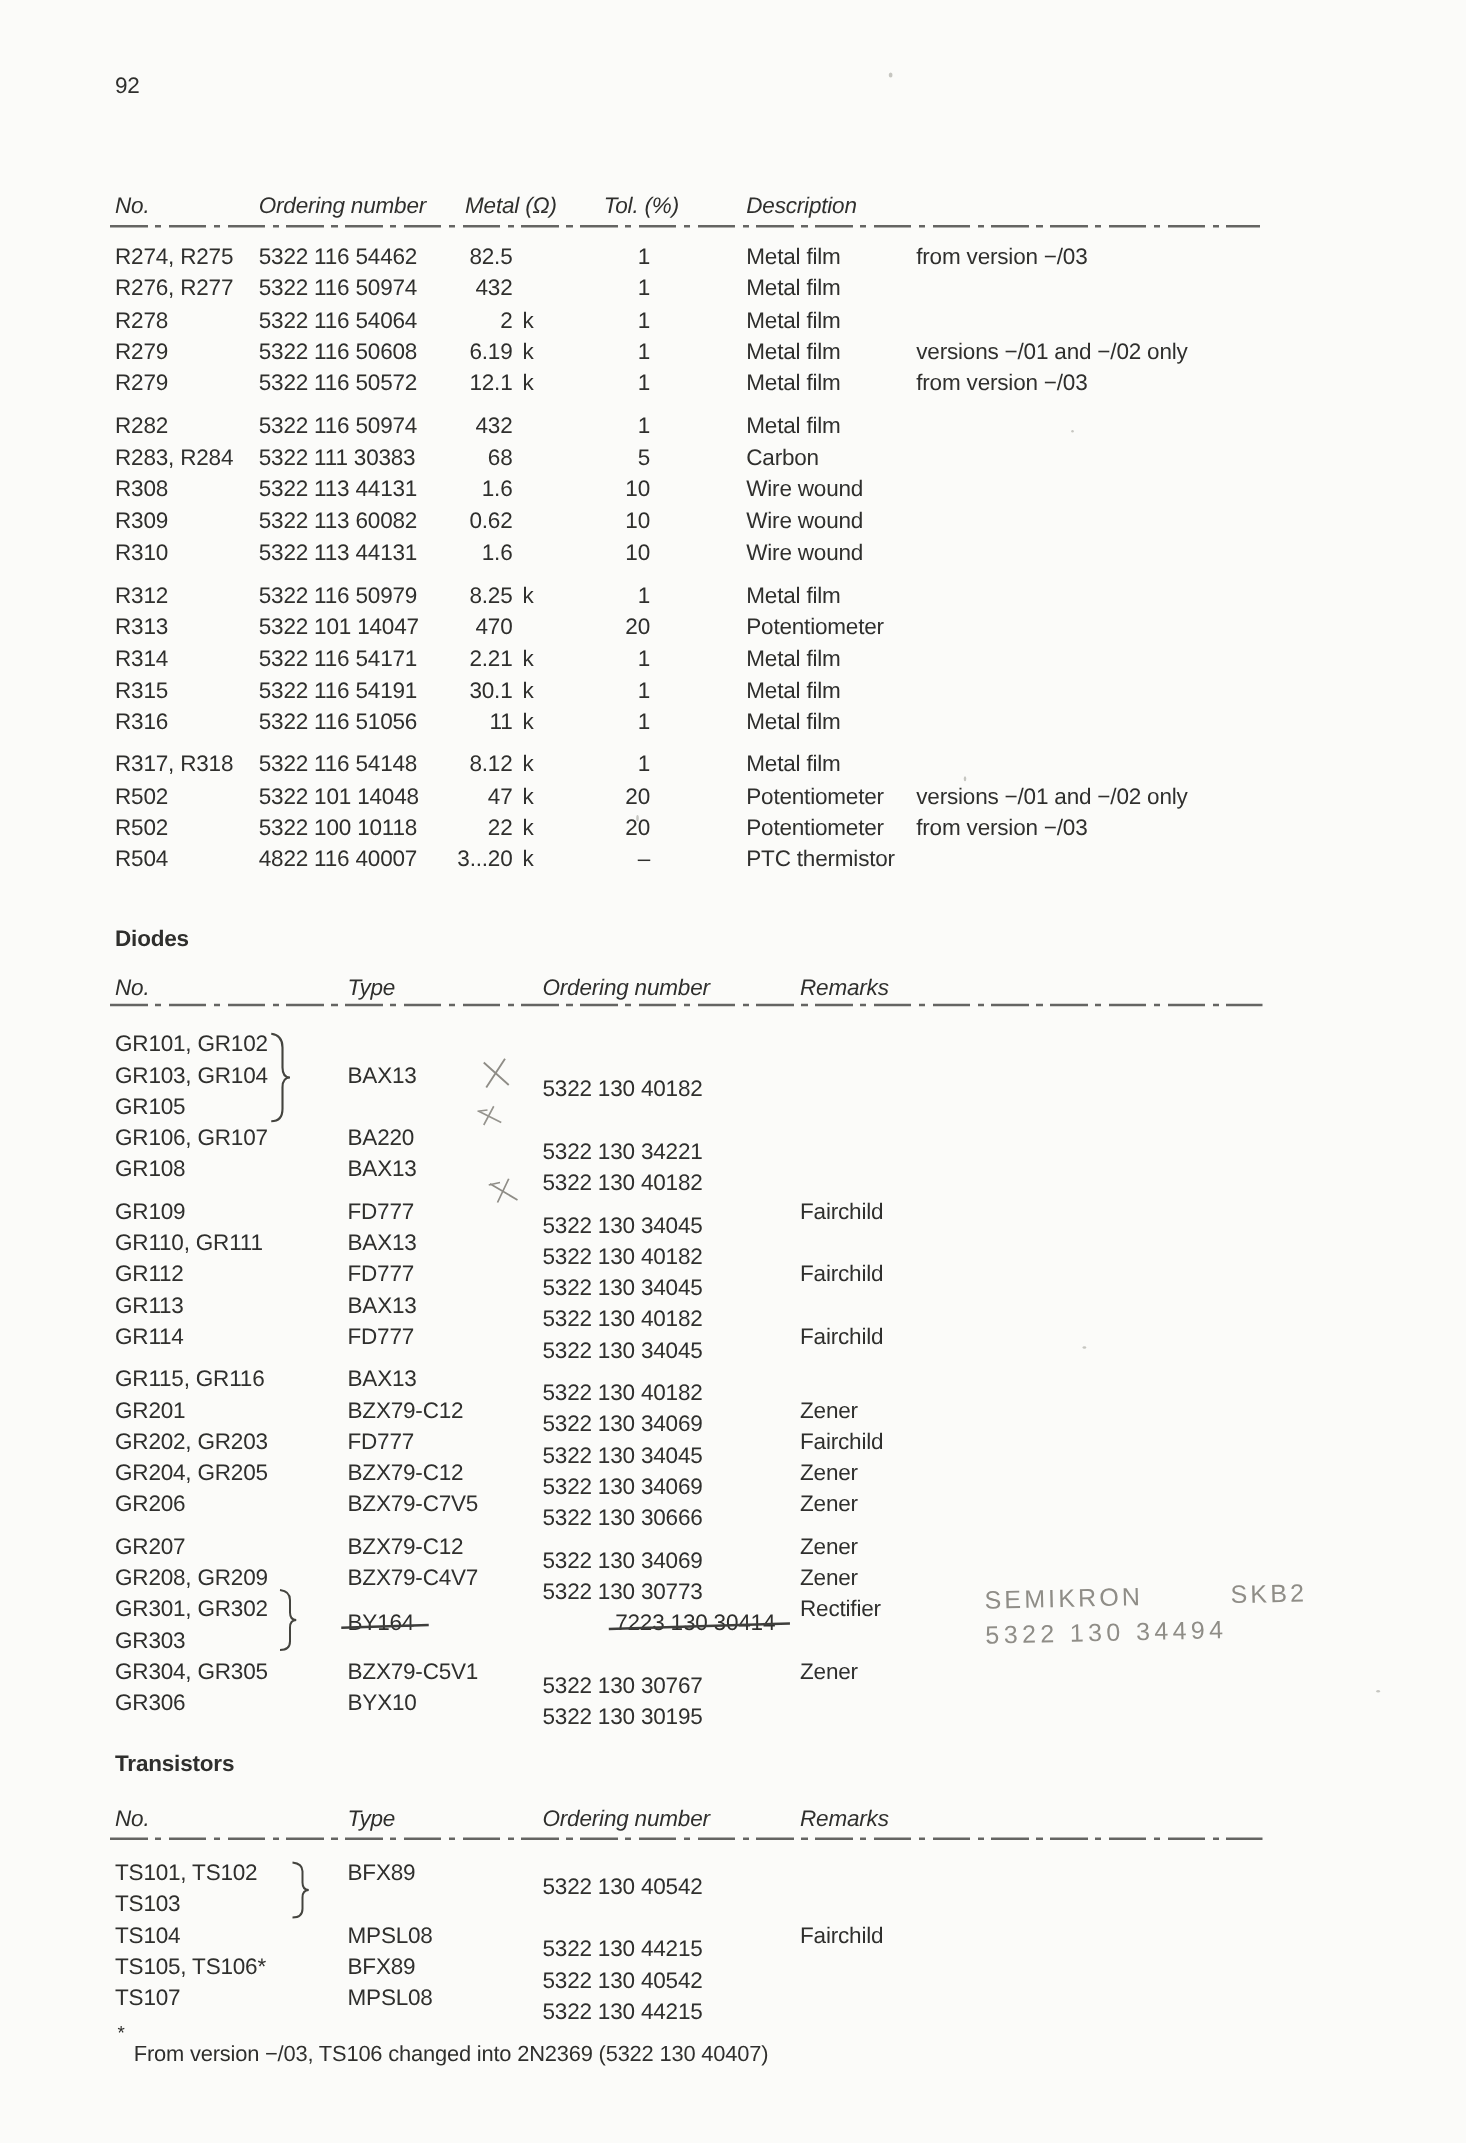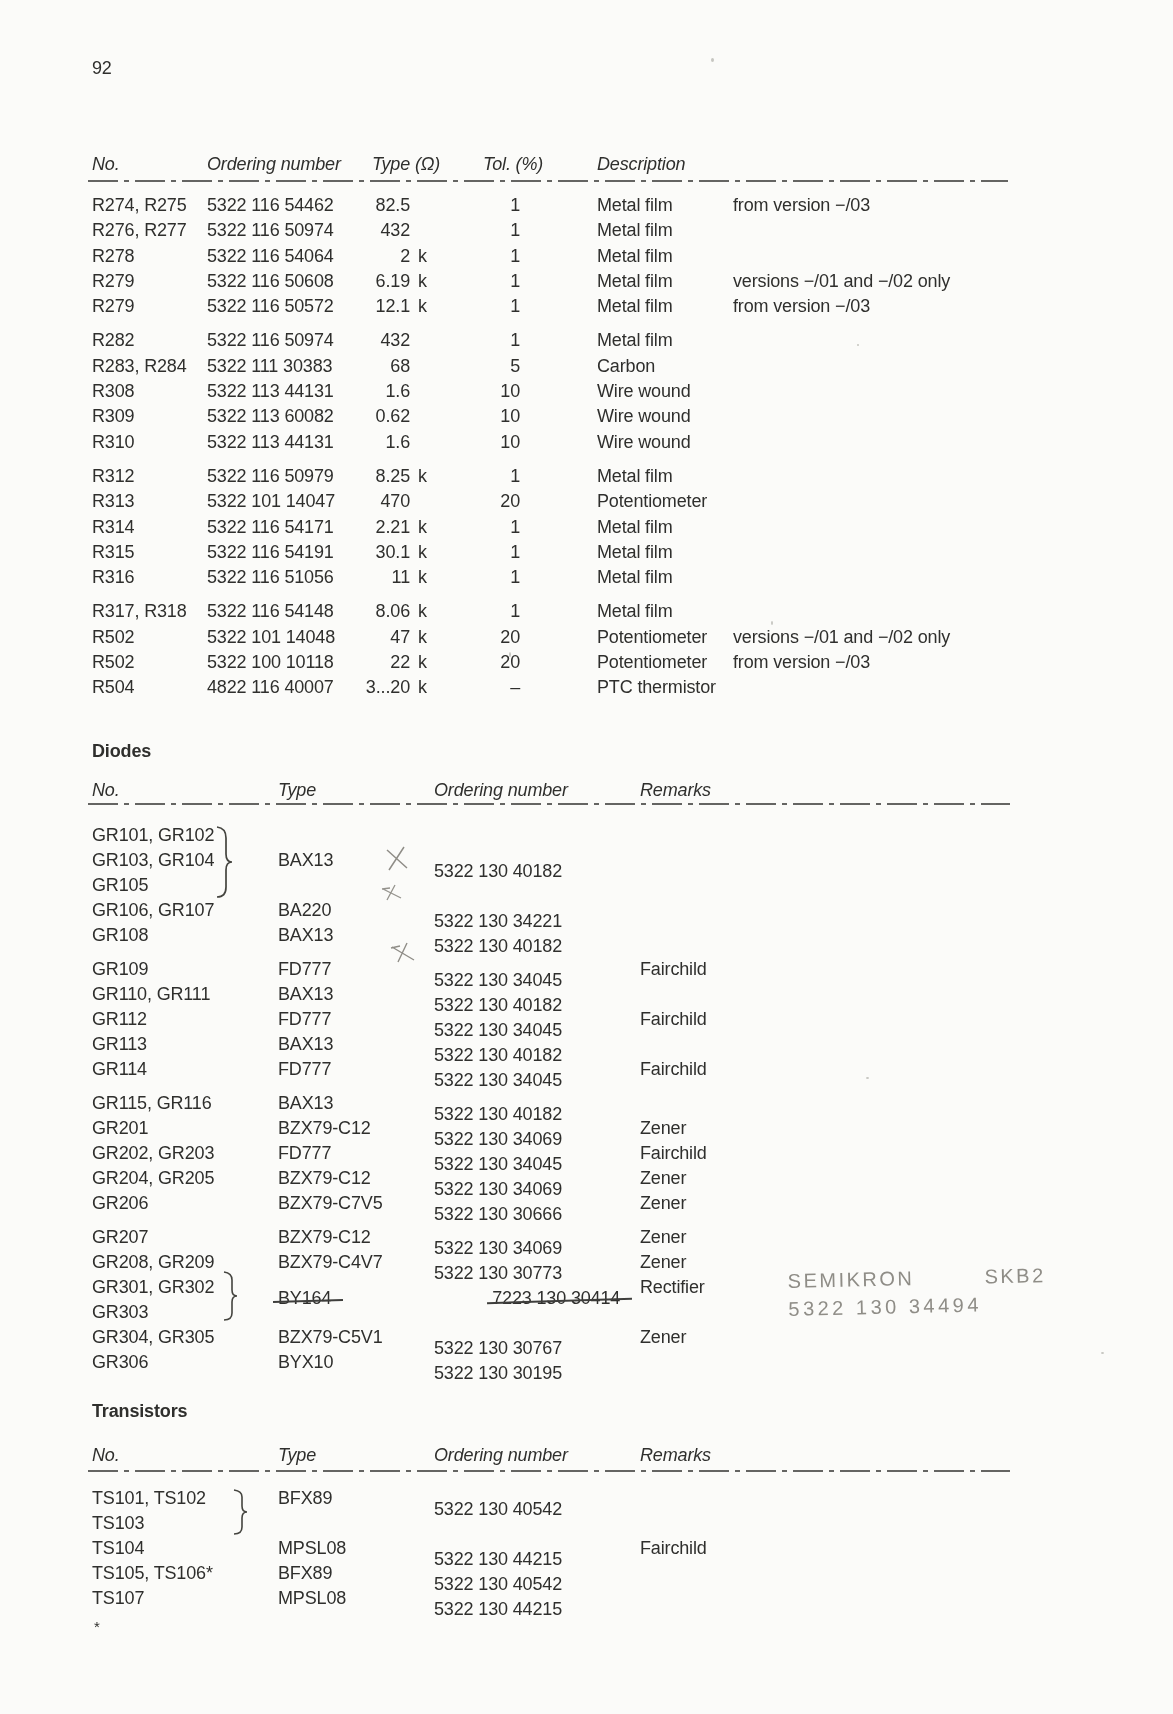--- a/index.html
+++ b/index.html
@@ -47,21 +47,21 @@
 </head>
 <body>
 
 <div id="page">
 
   <div class="abs pagenum">92</div>
 
   <div class="hdr-row" style="left:92px;top:152px;">
     <span class="cell" style="left:0;">No.</span>
     <span class="cell" style="left:115px;">Ordering number</span>
-    <span class="cell" style="left:280px;">Type (Ω)</span>
+    <span class="cell" style="left:280px;">Metal (Ω)</span>
     <span class="cell" style="left:391px;">Tol. (%)</span>
     <span class="cell" style="left:505px;">Description</span>
   </div>
   <div class="rule" style="left:88px;top:180px;width:920px;"></div>
 
   <div class="tbl res" style="top:193px;">
 
       <div class="row">
         <span class="cell c-no">R274, R275</span>
         <span class="cell c-ord">5322 116 54462</span>
@@ -208,21 +208,21 @@
         <span class="cell c-val">11</span>
         <span class="cell c-k">k</span>
         <span class="cell c-tol">1</span>
         <span class="cell c-desc">Metal film</span>
         <span class="cell c-rem"></span>
       </div>
 
       <div class="row gap">
         <span class="cell c-no">R317, R318</span>
         <span class="cell c-ord">5322 116 54148</span>
-        <span class="cell c-val">8.06</span>
+        <span class="cell c-val">8.12</span>
         <span class="cell c-k">k</span>
         <span class="cell c-tol">1</span>
         <span class="cell c-desc">Metal film</span>
         <span class="cell c-rem"></span>
       </div>
 
       <div class="row">
         <span class="cell c-no">R502</span>
         <span class="cell c-ord">5322 101 14048</span>
         <span class="cell c-val">47</span>
@@ -485,20 +485,21 @@
 
       <div class="row">
         <span class="cell c-no">TS107</span>
         <span class="cell c-type">MPSL08</span>
         <span class="cell c-ord2">5322 130 44215</span>
         <span class="cell c-rem2"></span>
       </div>
     </div>
 
   <div class="abs footnote-star" style="left:94px;top:1618px;">*</div>
+  <div class="abs footnote" style="left:107px;top:1633px;">From version −/03, TS106 changed into 2N2369 (5322 130 40407)</div>
 
   <div class="speck" style="left:711px;top:58px;width:3px;height:4px;"></div>
   <div class="speck" style="left:857px;top:344px;width:2px;height:2px;"></div>
   <div class="speck" style="left:509px;top:652px;width:2px;height:5px;"></div>
   <div class="speck" style="left:771px;top:621px;width:2px;height:4px;"></div>
   <div class="speck" style="left:866px;top:1077px;width:3px;height:2px;"></div>
   <div class="speck" style="left:1101px;top:1352px;width:3px;height:2px;"></div>
 
 </div>
 

